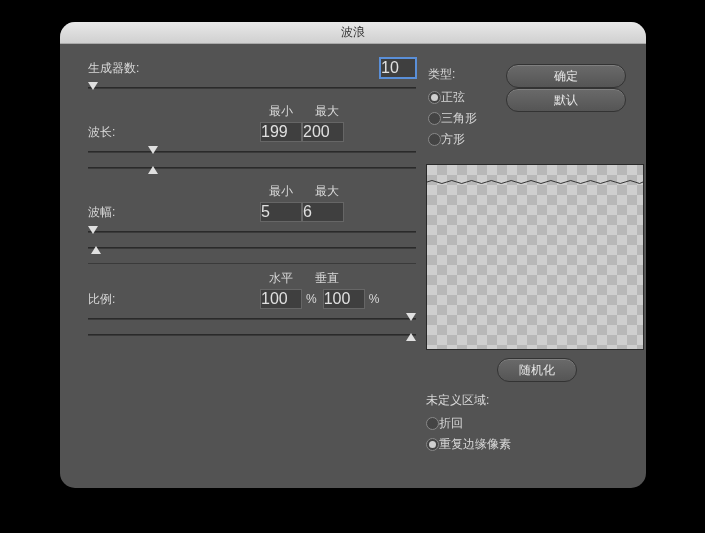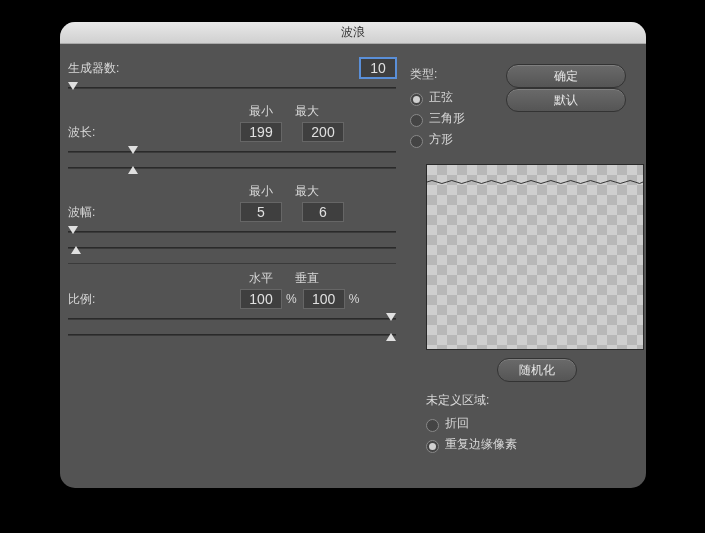--- a/index.html
+++ b/index.html
@@ -1,53 +1,53 @@
 <!DOCTYPE html>
 <html><head>
 <meta charset="utf-8">
 <style>
 *{box-sizing:border-box;margin:0;padding:0;font-family:"Helvetica Neue",Arial,sans-serif}
 body{background:#000;width:705px;height:533px;position:relative}
 .window{position:absolute;left:60px;top:22px;width:586px;height:466px;background:#535353;border-radius:15px;box-shadow:0 8px 30px rgba(0,0,0,.6);overflow:hidden}
 .titlebar{height:22px;background:linear-gradient(#e8e8e8,#d0d0d0);border-bottom:1px solid #aaa;display:flex;align-items:center;justify-content:center;font-size:12px;color:#333}
-.content{padding:14px 8px;color:#d8d8d8;font-size:12px}
+.content{padding:14px 28px;color:#d8d8d8;font-size:12px}
 .left{float:left;width:328px}
 .right{float:left;width:218px;margin-left:4px}
 .row{display:flex;align-items:center;margin-bottom:2px}
 .lbl{width:68px}
 .spc{flex:1}
-.num{width:42px;height:20px;background:#3f3f3f;border:1px solid #666;color:#e0e0e0;text-align:center;font-size:14px;padding:2px 0}
+.num{width:42px;height:20px;background:#3f3f3f;border:1px solid #666;color:#e0e0e0;font-size:16px;padding:2px 0}
 .num.focus{border:1px solid #5a8fd8;outline:1px solid #5a8fd8}
 .colhdr{display:flex;margin-left:68px;gap:4px;margin-bottom:2px}
 .colhdr span{width:42px;text-align:center}
-.pair{display:flex;gap:20px}
+.pair{display:flex;}
 .pct{margin-left:4px}
 .slider{position:relative;height:14px;margin:3px 0 8px 0}
 .track{position:absolute;left:0;right:0;top:6px;height:2px;background:#3a3a3a;border-top:1px solid #2a2a2a}
 .thumb{position:absolute;top:1px;width:0;height:0;border-left:5px solid transparent;border-right:5px solid transparent}
 .thumb.down{border-top:8px solid #e0e0e0}
 .thumb.up{border-bottom:8px solid #e0e0e0;top:5px}
 .sep{height:1px;background:#3a3a3a;margin:6px 0}
 .grp-lbl{margin-bottom:6px}
-.radio-row{display:flex;align-items:flex-end;gap:6px;margin-bottom:4px;cursor:pointer}
+.radio-row{display:flex;align-items:center;margin-bottom:4px;cursor:pointer}
 .radio{width:13px;height:13px;border-radius:50%;border:1px solid #888;background:#444;display:flex;align-items:center;justify-content:center}
 .radio.on::after{content:"";width:7px;height:7px;border-radius:50%;background:#d0d0d0}
 .btn{height:24px;background:linear-gradient(#6a6a6a,#555);border:1px solid #333;border-radius:12px;color:#e8e8e8;font-size:12px;display:flex;align-items:center;justify-content:center;cursor:pointer;box-shadow:inset 0 1px 0 rgba(255,255,255,.15)}
 .btn-wide{width:120px;margin-left:auto}
 .btn-sm{width:80px;margin:8px auto 0}
 .preview{width:218px;height:186px;background:#cfcfcf;border:1px solid #2a2a2a;position:relative;overflow:hidden;margin-top:6px}
 .checker{position:absolute;inset:0;background-image:
  linear-gradient(45deg,#b8b8b8 25%,transparent 25%),
  linear-gradient(-45deg,#b8b8b8 25%,transparent 25%),
  linear-gradient(45deg,transparent 75%,#b8b8b8 75%),
  linear-gradient(-45deg,transparent 75%,#b8b8b8 75%);
  background-size:20px 20px;background-position:0 0,0 10px,10px -10px,-10px 0}
 .wave{position:absolute;left:0;right:0;top:9px;height:6px}
 .wave svg{width:100%;height:100%}
-.type-block{position:absolute;left:350px;top:44px;width:80px}
+.type-block{position:absolute;left:368px;top:44px;width:80px}
 .btns-block{position:absolute;right:20px;top:42px;width:130px}
 .undef{margin-top:10px}
 </style>
 </head>
 <body>
 
 <div class="window">
   <div class="titlebar">
     <span>波浪</span>
   </div>

